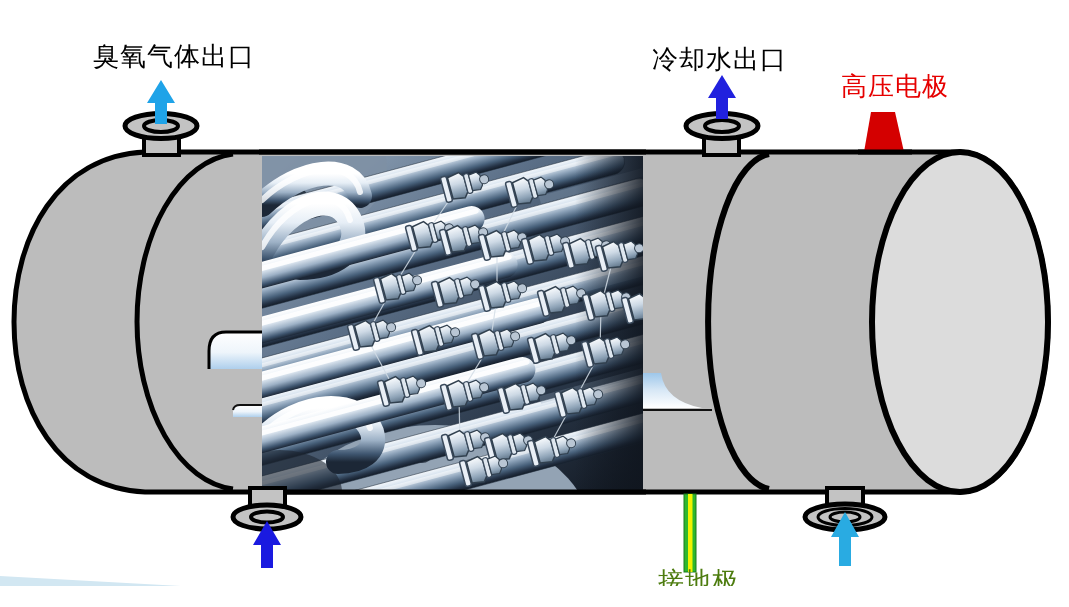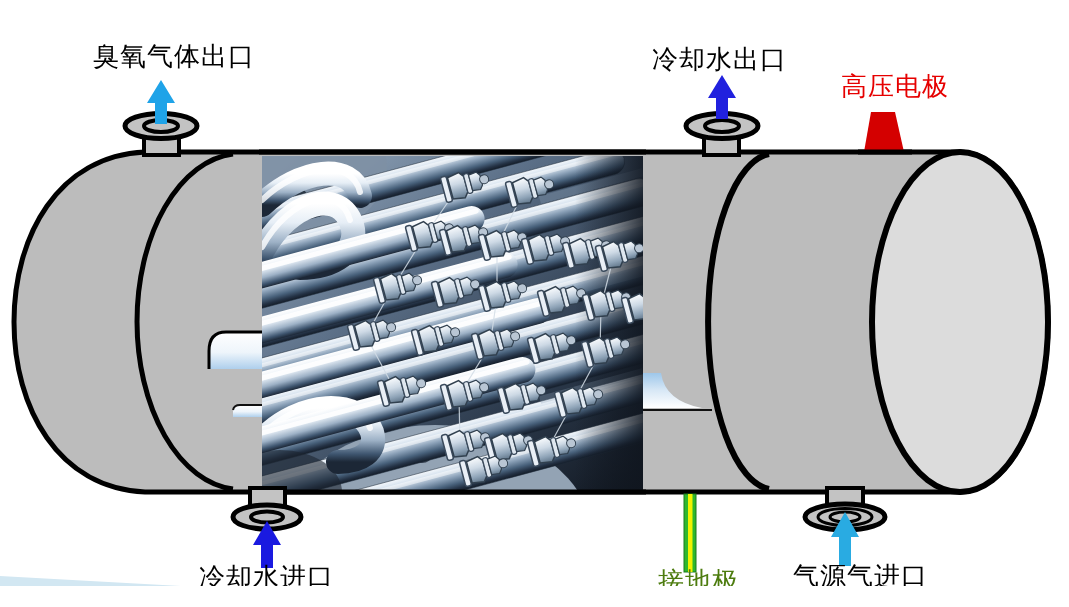--- a/index.html
+++ b/index.html
@@ -231,17 +231,15 @@
 
   <polygon points="161,80 175,103 167,103 167,124 155,124 155,103 147,103" fill="#1fa3e8"></polygon>
   <polygon points="722,75 736,98 728,98 728,119 716,119 716,98 708,98" fill="#2121de"></polygon>
   <polygon points="267,521 281,545 273,545 273,568 261,568 261,545 253,545" fill="#1a1ae0"></polygon>
   <polygon points="845,512 859,537 851,537 851,566 839,566 839,537 831,537" fill="#29abe2"></polygon>
 </svg>
 
 <div class="lbl" style="left: 93px; top: 42px; color: rgb(0, 0, 0);">臭氧气体出口</div>
 <div class="lbl" style="left: 652px; top: 45px; color: rgb(0, 0, 0);">冷却水出口</div>
 <div class="lbl" style="left: 841px; top: 72px; color: rgb(230, 0, 0);">高压电极</div>
-<div class="lbl" style="left: 199px; top: 563px; color: rgb(0, 0, 0);">冷却水进口</div>
 <div class="lbl" style="left: 658px; top: 567px; color: #4d7c0f;">接地极</div>
-<div class="lbl" style="left: 793px; top: 562px; color: rgb(0, 0, 0);">气源气进口</div>
 
 </div>
 
 </body></html>

